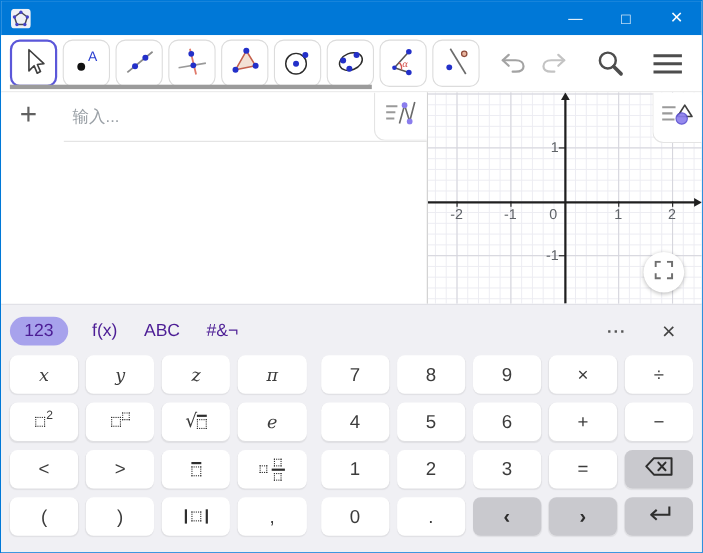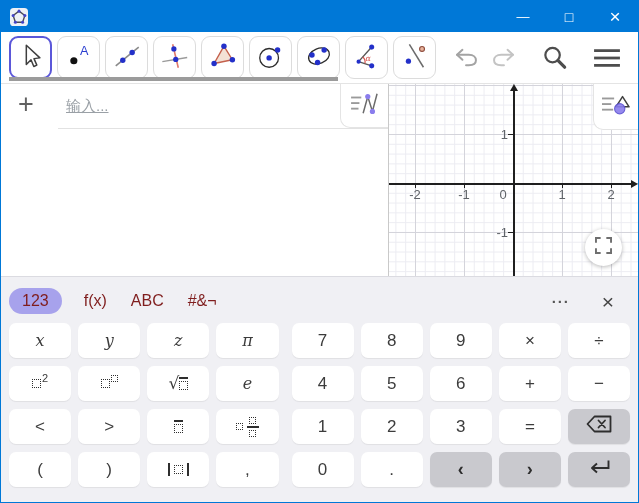--- a/index.html
+++ b/index.html
@@ -31,21 +31,21 @@
   .act.search{ margin-left:24px; }
   .act.menu{ margin-left:24px; }
   .toolscroll{ position:absolute; left:8px; bottom:2px; width:329px; height:4px; background:#9b9b9b; }
 
   
   .content{ flex:1 1 auto; display:flex; min-height:0; }
   .algebra{ width:388px; flex:0 0 auto; background:#fff; border-right:1px solid #c9c9c9; position:relative; }
   .input-row{ height:45px; position:relative; }
   .input-row::after{ content:""; position:absolute; left:57px; right:0; bottom:0; height:1px; background:#e2e2e2; }
   .plus{ position:absolute; left:17px; top:5px; font-size:27px; font-weight:200; color:#616161; cursor:pointer; }
-  .ph{ position:absolute; left:65px; top:13px; font-size:15px; color:#9aa0a6;text-decoration:underline; }
+  .ph{ position:absolute; left:65px; top:13px; font-size:15px; color:#9aa0a6; }
   .alg-style{ position:absolute; top:0; right:0; width:48px; height:44px; background:#fff;
               border-left:1px solid #e4e4e4; border-bottom:1px solid #e4e4e4; border-bottom-left-radius:10px;
               display:flex; align-items:center; justify-content:center; cursor:pointer; z-index:2; }
 
   .graphics{ flex:1 1 auto; position:relative; overflow:hidden; background:#fff;
     background-image:
       linear-gradient(to right, #d4d4db 1px, transparent 1px),
       linear-gradient(to bottom, #d4d4db 1px, transparent 1px),
       linear-gradient(to right, #ececf2 1px, transparent 1px),
       linear-gradient(to bottom, #ececf2 1px, transparent 1px);
@@ -64,21 +64,21 @@
   .gfx-style{ position:absolute; top:0; right:0; width:45px; height:46px; background:#fff;
               border-left:1px solid #e4e4e4; border-bottom:1px solid #e4e4e4; border-bottom-left-radius:10px;
               display:flex; align-items:center; justify-content:center; cursor:pointer; }
   .fsbtn{ position:absolute; left:196px; top:145px; width:37px; height:37px; border-radius:50%;
           background:#fff; box-shadow:0 1px 4px rgba(0,0,0,.28); display:flex; align-items:center;
           justify-content:center; cursor:pointer; }
 
   
   .keyboard{ height:226px; flex:0 0 auto; background:#f0f0f4; border-top:1px solid #dbdbe1; padding:8px; }
   .kb-tabs{ height:32px; display:flex; align-items:center; gap:20px; padding:0 6px 0 0; margin-bottom:6px; }
-  .kb-tab{ font-size:16px; color:#7f1d1d; cursor:pointer; padding:4px 2px; }
+  .kb-tab{ font-size:16px; color:#4c1d95; cursor:pointer; padding:4px 2px; }
   .kb-tab.selected{ background:#a7a2ec; border-radius:16px; padding:4px 13px; }
   .kb-right-ctl{ margin-left:auto; display:flex; align-items:center; gap:32px; padding-right:10px; }
   .kb-more{ font-size:15px; font-weight:bold; color:#555; letter-spacing:1px; cursor:pointer; }
   .kb-close{ font-size:21px; font-weight:300; color:#444; cursor:pointer; line-height:1; }
   .kb-grid{ display:flex; gap:13px; }
   .kb-left{ flex:266 0 0; display:grid; grid-template-columns:repeat(4,1fr); gap:8px 7px; }
   .kb-rightg{ flex:334 0 0; display:grid; grid-template-columns:repeat(5,1fr); gap:8px 7px; }
   .key{ height:35px; background:#fff; border:none; border-radius:7px; display:flex; align-items:center;
         justify-content:center; font-size:17px; color:#3c3c3c; box-shadow:0 1px 1px rgba(0,0,0,.07);
         cursor:pointer; font-family:"Liberation Sans",sans-serif; }

